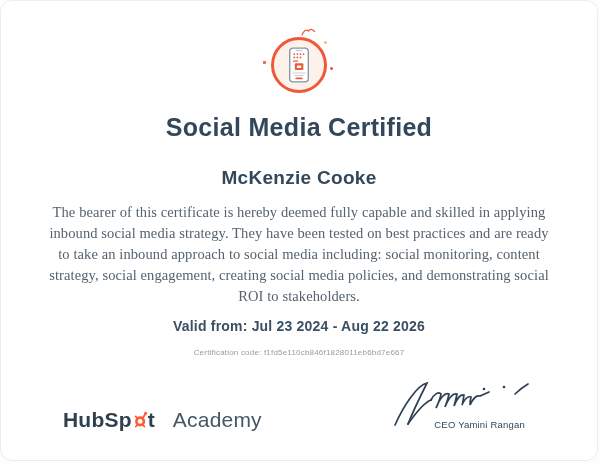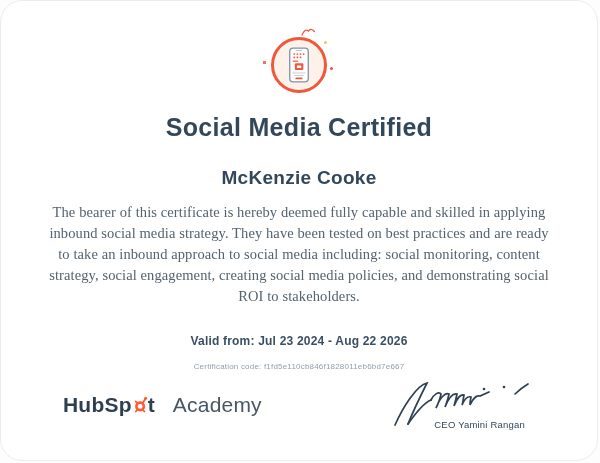--- a/index.html
+++ b/index.html
@@ -1,19 +1,19 @@
 <!DOCTYPE html>
 <html><head>
 <meta charset="utf-8">
 <style>
   html,body{margin:0;padding:0;background:#fdfdfd;}
   body{font-family:"Liberation Sans", sans-serif; -webkit-font-smoothing:antialiased;}
   .card{
     position:relative; width:598px; height:461px; background:#ffffff;
-    border:1px solid #ececec; border-radius:22px; overflow:hidden;
+    border:1px solid #ececec; border-radius:12px; overflow:hidden;
     box-sizing:border-box; text-align:center;
   }
   
   .badge-wrap{position:relative; width:72px; height:66px; margin:28px auto 0;}
   .badge{
     position:absolute; left:50%; top:8px; transform:translateX(-50%);
     width:50px; height:50px; border:3px solid #f0583c; border-radius:50%;
     background:#fdf2e9; display:flex; align-items:center; justify-content:center;
   }
   .deco{position:absolute;}
@@ -21,26 +21,26 @@
   .deco-dot-r{right:2px; top:38px; width:3px; height:3px; border-radius:50%; background:#e8543f;}
   .deco-dot-tr{right:8px; top:12px; width:3px; height:3px; border-radius:50%; background:#f5c26b;}
   .bird{position:absolute; left:38px; top:-2px;}
   
   .title{margin:18px 0 0; font-size:25px; font-weight:700; color:#33475b; letter-spacing:.3px;}
   .name{margin:25px 0 0; font-size:19px; font-weight:700; color:#33475b; letter-spacing:.3px;text-align:center;}
   .desc{
     margin:13px auto 0; width:512px; font-size:14.5px; line-height:1.45;
     color:#54626f; letter-spacing:.1px; font-weight:400;font-family:Liberation Serif, serif;
   }
-  .valid{margin-top:27px; font-size:12px; font-weight:700; color:#3b4f63; letter-spacing:.2px;}
+  .valid{margin-top:11px; font-size:14px; font-weight:700; color:#3b4f63; letter-spacing:.2px;}
   .code{margin-top:14px; font-size:8px; color:#909ea9; letter-spacing:.2px;}
   
   .footer{
     position:absolute; left:0; right:0; bottom:30px;
-    display:flex; justify-content:space-between; align-items:center;
+    display:flex; justify-content:space-between; align-items:flex-end;
     padding:0 62px;
   }
   .logo{display:flex; align-items:baseline; font-size:21px; line-height:1;}
   .logo .bold{font-weight:700; color:#2e3f50; letter-spacing:.2px;}
   .logo .sprocket{position:relative; top:2px; margin:0 0px -2px 1px;}
   .logo .academy{font-weight:400; color:#465664; margin-left:18px; letter-spacing:.2px;}
   .sig{display:flex; flex-direction:column; align-items:flex-end;}
   .sig-caption{font-size:9.5px; color:#33475b; margin-top:-10px; padding-right:10px; letter-spacing:.2px;margin-left:32px;}
 </style>
 </head>

